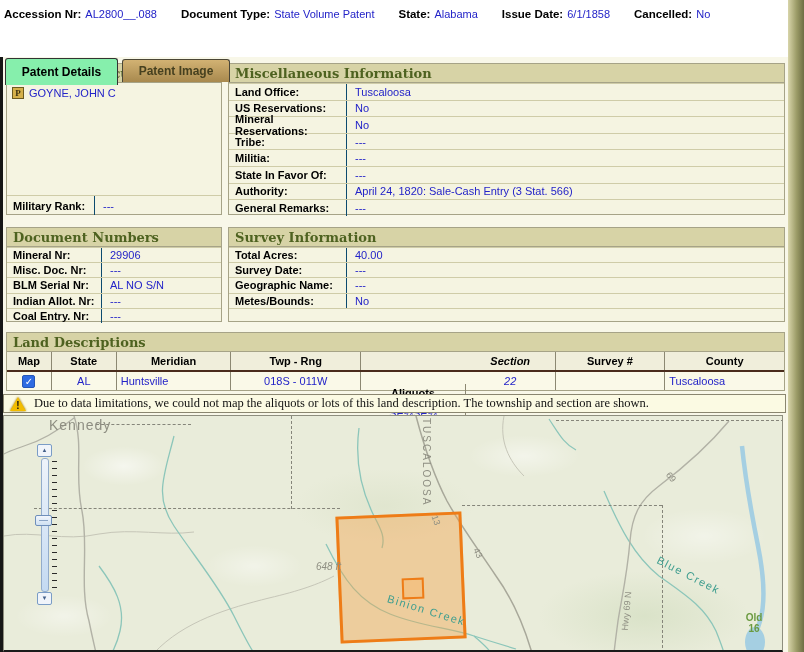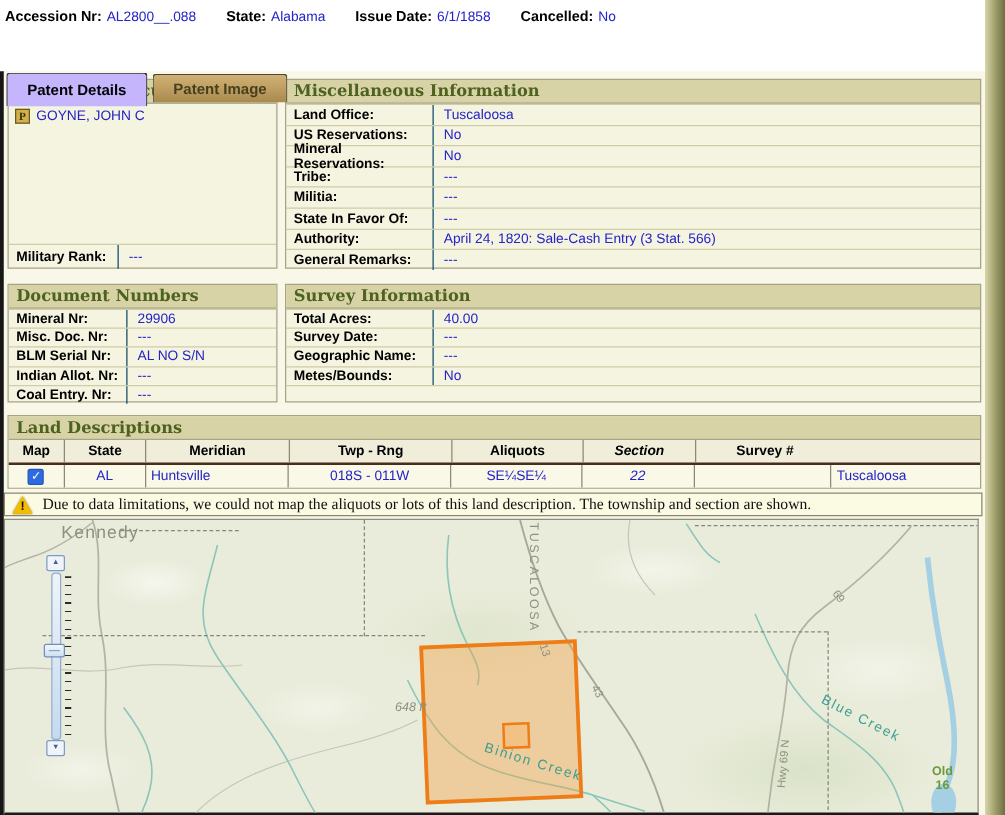--- a/index.html
+++ b/index.html
@@ -16,21 +16,21 @@
     display:flex; align-items:center; gap:24px; padding-left:4px; }
   .tfield { display:flex; align-items:baseline; gap:4px; white-space:nowrap; }
   .tlabel { font-size:11.5px; font-weight:bold; color:#000; }
   .tvalue { font-size:11px; color:#2323c8; }
 
   
   .tabbar { position:absolute; left:0; top:28px; width:788px; height:29px; background:#fff; }
   .navline { position:absolute; left:0; top:54px; width:788px; height:3px; background:#232347; }
   .tab { position:absolute; border:1px solid #4a4636; border-bottom:none; border-radius:3px 3px 0 0;
     font-size:12px; font-weight:bold; display:flex; align-items:center; justify-content:center; cursor:pointer; }
-  .tab.active { left:5px; top:30px; width:113px; height:27px; background:#c4b5fd; color:#000; border-color:#333; z-index:3; }
+  .tab.active { left:5px; top:30px; width:113px; height:27px; background:#86efac; color:#000; border-color:#333; z-index:3; }
   .tab.inactive { top:31px; height:23px; background:linear-gradient(#d2b273,#a8894e); color:#46401f; z-index:2; }
   .tab.t2 { left:122px; width:108px; }
   .tab.t3 { left:235px; width:137px; }
   .printer { position:absolute; right:6px; top:36px; display:flex; align-items:center; gap:5px; }
   .printer-text { font-family:"Liberation Serif", serif; font-size:13px; color:#000; }
 
   
   .content { position:absolute; left:0; top:57px; width:788px; height:595px; background:#f8f7e8; }
   .leftbar { position:absolute; left:0; top:57px; width:3px; height:595px; background:#161616; z-index:5; }
 
@@ -68,21 +68,21 @@
   .lrow { display:flex; }
   .lhead { height:20px; background:#f0eedb; border-bottom:2px solid #4a2c1c;text-align:center; }
   .ldata { height:18px; background:#faf9e8; }
   .lcell { font-size:11px; display:flex; align-items:center; justify-content:center;
     border-right:1px solid #8c8872; height:100%; overflow:hidden; }
   .lcell:last-child { border-right:none; }
   .lhead .lcell { font-weight:bold; color:#000; }
   .ldata .lcell { color:#2323c8; }
   .ldata .left-al { justify-content:flex-start; padding-left:4px; }
   .c0{width:45px;} .c1{width:65px;} .c2{width:115px;} .c3{width:130px;}
-  .c4{width:105px;} .c5{width:90px;font-style:italic;} .c6{width:110px;} .c7{width:119px;}
+  .c4{width:105px;margin-top:32px;} .c5{width:90px;font-style:italic;} .c6{width:110px;} .c7{width:119px;}
   .checkbox { width:13px; height:13px; background:#2e6be2; border:1px solid #2456b8; border-radius:2px;
     color:#fff; font-size:10px; line-height:11px; text-align:center; cursor:pointer; }
 
   
   .warn { position:absolute; left:3px; top:337px; width:783px; height:19px; background:#fbfae3;
     border:1px solid #8a8670; display:flex; align-items:center; gap:8px; padding-left:6px; }
   .warn-icon { position:relative; width:16px; height:14px; flex:0 0 16px; }
   .warn-tri { position:absolute; left:0; top:0; width:0; height:0;
     border-left:8px solid transparent; border-right:8px solid transparent; border-bottom:14px solid #f2bc00;
     filter:drop-shadow(0 0 1px #8a6a00); }
@@ -143,20 +143,24 @@
 <body>
 
 <div class="page">
 
   <div class="olive-strip"></div>
 
   <div class="topbar">
     <div class="tfield">
       <span class="tlabel">Accession Nr:</span>
       <span class="tvalue">AL2800__.088</span>
+    </div>
+    <div class="tfield">
+      <span class="tlabel">Document Type:</span>
+      <span class="tvalue">State Volume Patent</span>
     </div>
     <div class="tfield">
       <span class="tlabel">State:</span>
       <span class="tvalue">Alabama</span>
     </div>
     <div class="tfield">
       <span class="tlabel">Issue Date:</span>
       <span class="tvalue">6/1/1858</span>
     </div>
     <div class="tfield">
@@ -285,20 +289,21 @@
     <div class="box land-box">
       <div class="box-hd">Land Descriptions</div>
       <div class="lrow lhead">
         <div class="lcell c0">Map</div>
         <div class="lcell c1">State</div>
         <div class="lcell c2">Meridian</div>
         <div class="lcell c3">Twp - Rng</div>
         <div class="lcell c4">Aliquots</div>
         <div class="lcell c5">Section</div>
         <div class="lcell c6">Survey #</div>
+        <div class="lcell c7">County</div>
       </div>
       <div class="lrow ldata">
         <div class="lcell c0">
           <div class="checkbox">✓</div>
         </div>
         <div class="lcell c1">AL</div>
         <div class="lcell c2 left-al">Huntsville</div>
         <div class="lcell c3">018S - 011W</div>
         <div class="lcell c4">SE¼SE¼</div>
         <div class="lcell c5">22</div>

